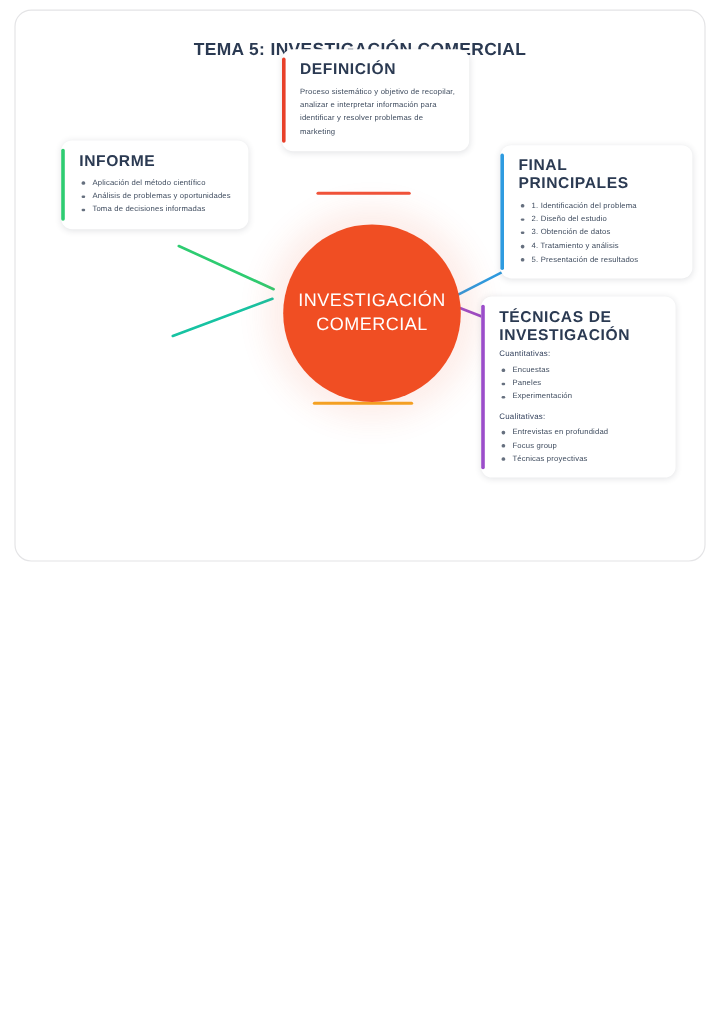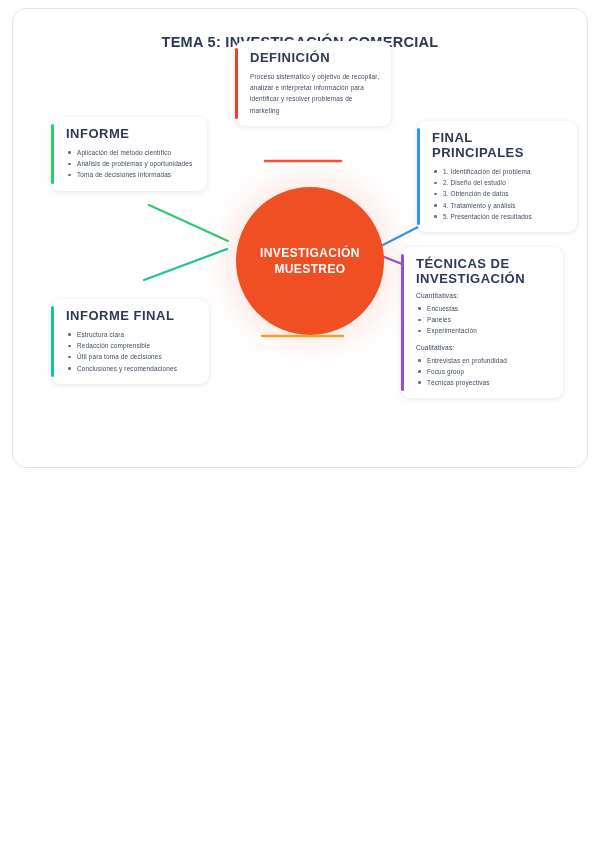--- a/index.html
+++ b/index.html
@@ -65,22 +65,22 @@
     border-radius: 50%;
     background: #f04e23;
     display: flex;
     align-items: center;
     justify-content: center;
     z-index: 4;
     box-shadow: 0 0 26px 14px rgba(240,78,35,0.10);
   }
   #central-node .central-label {
     color: #ffffff;
-    font-size: 12px;
-    font-weight: bold;
+    font-size: 15px;
+    font-weight: normal;
     line-height: 1.35;
     text-align: center;
     letter-spacing: 0.4px;
     user-select: none;
   }
 
   
   .branch-card {
     position: absolute;
     background: #ffffff;
@@ -171,21 +171,21 @@
     <line x1="366" y1="238" x2="448" y2="196" stroke="#2E9BE0" stroke-width="2.2" stroke-linecap="round"></line>
 
     <line x1="366" y1="246" x2="448" y2="278" stroke="#9B4DCA" stroke-width="2.2" stroke-linecap="round"></line>
 
     <line x1="249" y1="327" x2="330" y2="327" stroke="#F5A623" stroke-width="2.6" stroke-linecap="round"></line>
   </svg>
 
   <div id="central-node">
     <div class="central-label">
       <span>INVESTIGACIÓN</span><br>
-      <span>MUESTREO</span>
+      <span>COMERCIAL</span>
     </div>
   </div>
 
   <div class="branch-card" id="card-definicion">
     <div class="accent" style="background:#E8402A"></div>
     <div class="card-title">DEFINICIÓN</div>
     <p class="body-text">Proceso sistemático y objetivo de recopilar, analizar e interpretar información para identificar y resolver problemas de marketing</p>
   </div>
 
   <div class="branch-card" id="card-objetivo">
@@ -220,25 +220,15 @@
       <li>Experimentación</li>
     </ul>
     <div class="sub-heading">Cualitativas:</div>
     <ul>
       <li>Entrevistas en profundidad</li>
       <li>Focus group</li>
       <li>Técnicas proyectivas</li>
     </ul>
   </div>
 
-  <div class="branch-card" id="card-informe-final">
-    <div class="accent" style="background:#17C3A2"></div>
-    <div class="card-title">INFORME FINAL</div>
-    <ul>
-      <li>Estructura clara</li>
-      <li>Redacción comprensible</li>
-      <li>Útil para toma de decisiones</li>
-      <li>Conclusiones y recomendaciones</li>
-    </ul>
-  </div>
 
 
 </div>
 
 </body></html>

